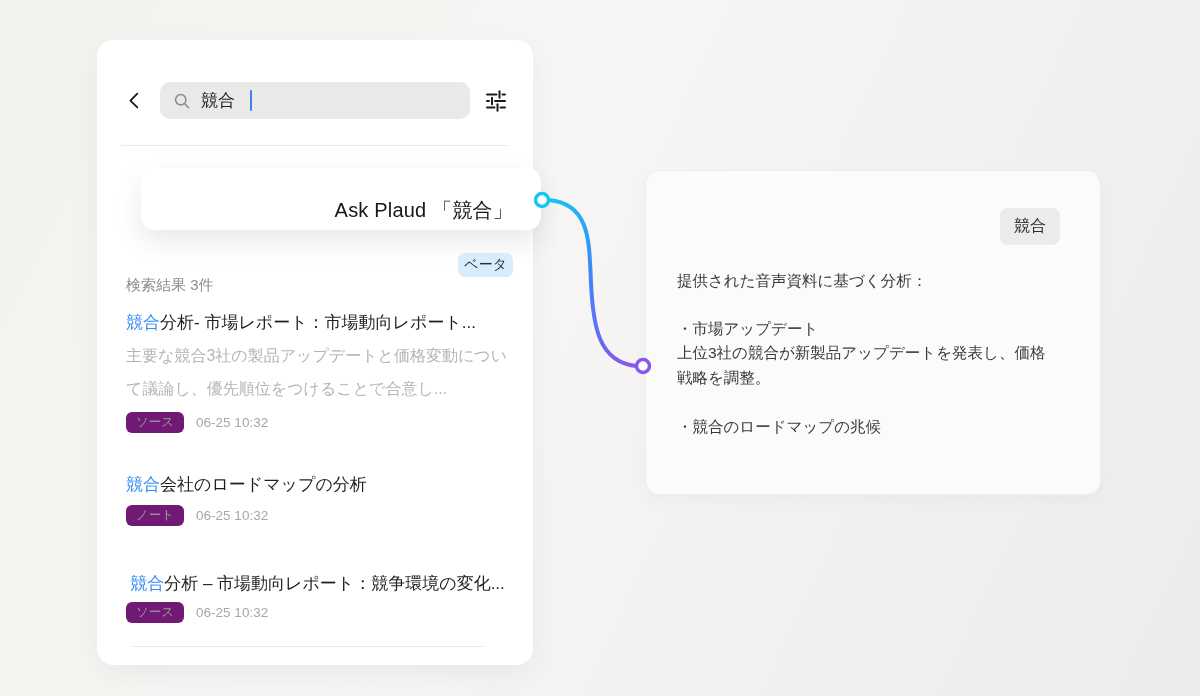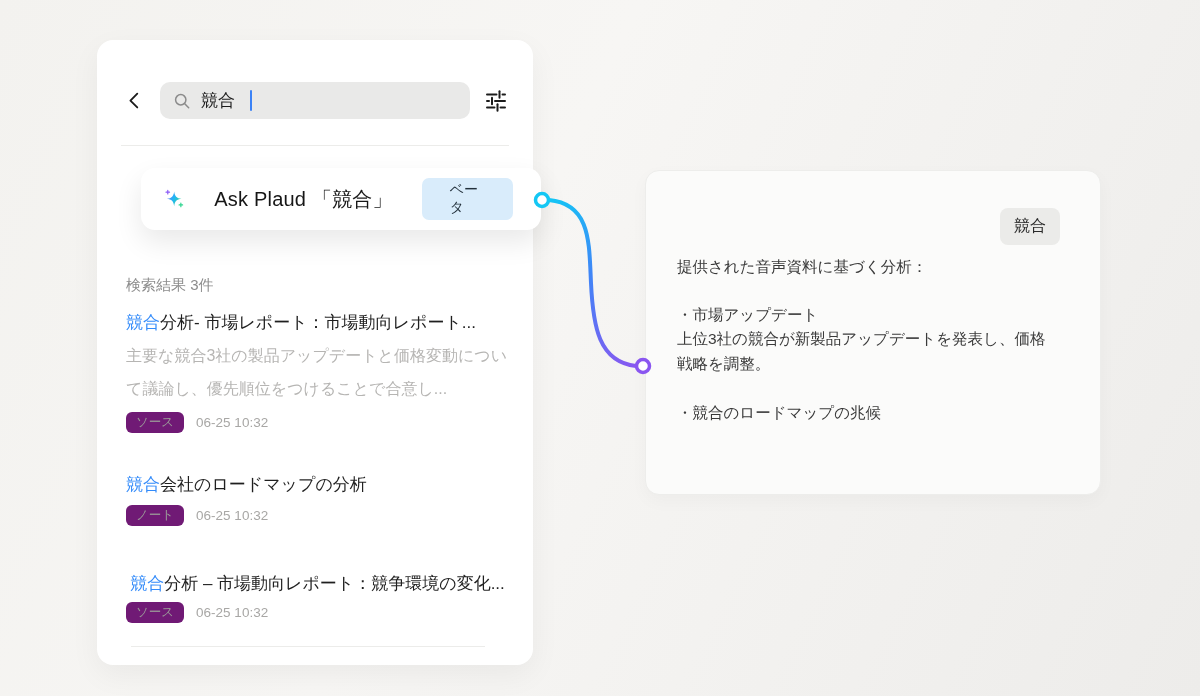--- a/index.html
+++ b/index.html
@@ -39,39 +39,39 @@
   .meta { display:flex; align-items:center; gap:12px; margin-top:7px; }
   .type-badge { background:#701a75; color:#9b9a98; font-size:12.5px; padding:2px 10px; border-radius:6px; }
   .timestamp { font-size:13.5px; color:#a8a7a5; }
   .bottom-divider { height:1px; background:#ececea; margin:23px 24px 0 5px; }
 
   
   .ask-card {
     position:absolute; left:141px; top:168px; width:400px; height:62px;
     background:#ffffff; border-radius:14px;
     box-shadow:0 12px 28px rgba(0,0,0,0.09);
-    display:flex; align-items:center; padding:0 28px 0 22px; gap:29px;
-    z-index:3; cursor:pointer;
+    display:flex; align-items:flex-end; padding:0 28px 0 22px; gap:29px;
+    z-index:3; cursor:pointer;flex-direction:column;
   }
   .ask-label { font-size:20px; color:#161616; letter-spacing:0.2px; white-space:nowrap; }
-  .beta-badge { margin-left:auto; background:#d9ecfb; color:#22303b; font-size:14px; padding:3px 28px; border-radius:7px; }
+  .beta-badge { margin-left:auto; background:#d9ecfb; color:#22303b; font-size:14px; padding:3px 6px; border-radius:7px; }
 
   
   .connector { position:absolute; left:0; top:0; width:1200px; height:696px; z-index:4; pointer-events:none; }
 
   
   .right-card {
     position:absolute; left:645px; top:170px; width:456px; height:325px;
     background:#fbfbfa; border:1px solid #ededeb; border-radius:14px;
     box-shadow:0 6px 18px rgba(0,0,0,0.03);
     padding:37px 40px 0 31px; z-index:2;
   }
   .chip-row { display:flex; justify-content:flex-end; }
   .query-chip { background:#ebebe9; color:#2a2a2a; font-size:16px; padding:8px 14px; border-radius:8px; }
-  .analysis-text { margin-top:10px; font-size:15.5px; line-height:24.5px; color:#3a3a3a; }
+  .analysis-text { margin-top:24px; font-size:15.5px; line-height:24.5px; color:#3a3a3a; }
   .analysis-text .intro { margin-bottom:23px; }
   .bullet { margin-bottom:25px; }
 </style>
 </head>
 <body>
 
 <div class="left-card">
 
   <div class="topbar">
     <div class="back-btn">

